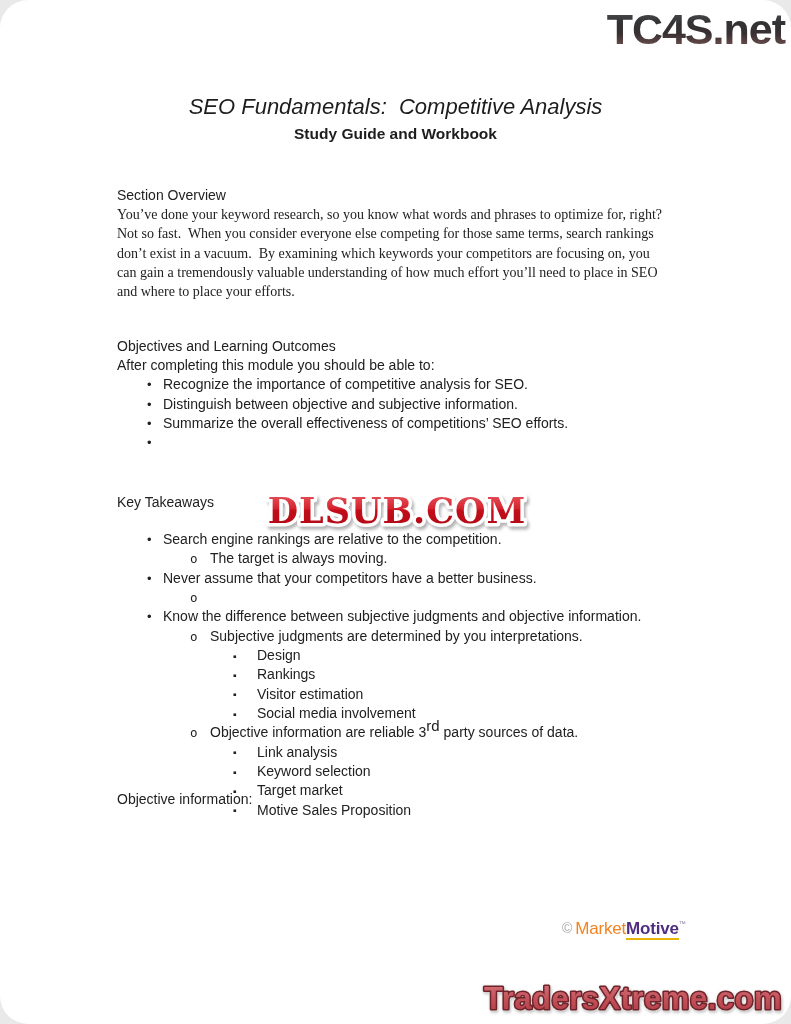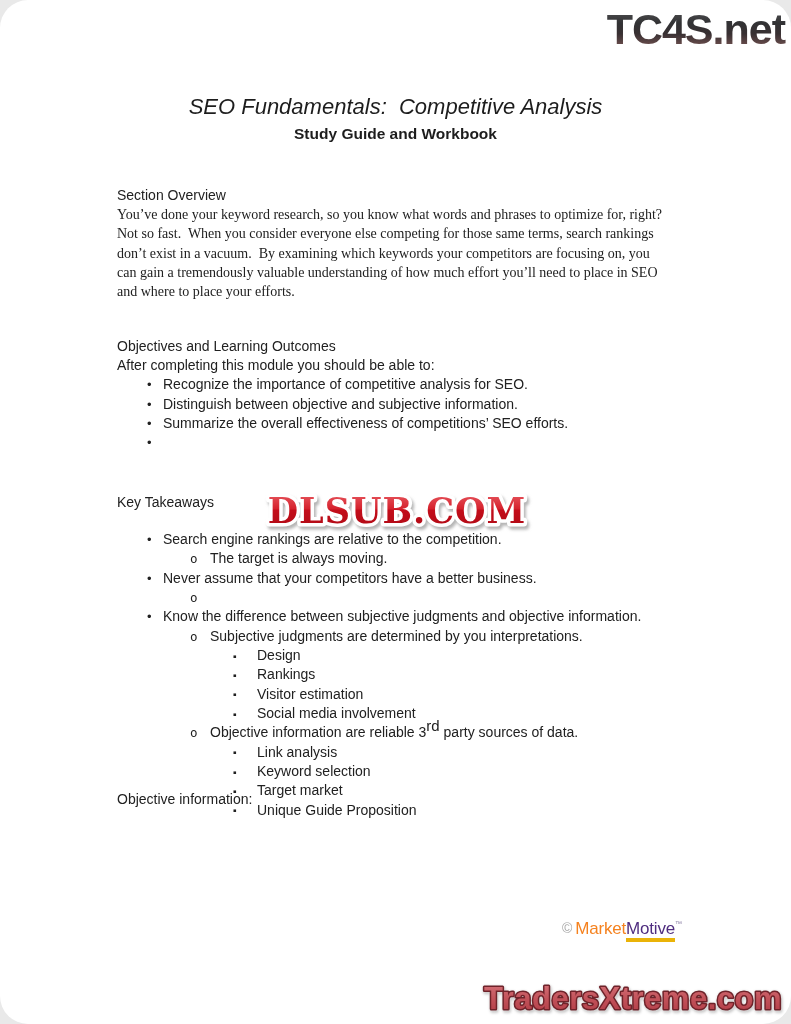--- a/index.html
+++ b/index.html
@@ -39,22 +39,22 @@
   .l2 { padding-left:93px; }
   .l2 .blt { left:73px; font-family:"DejaVu Sans Mono", monospace; font-size:12.5px; }
   .l3 { padding-left:140px; }
   .l3 .blt { left:116px; font-size:10.5px; top:0.5px; }
   sup { font-size:15px; line-height:0; }
 
   
   .mm { position:absolute; left:562px; top:919px; font-size:17px; white-space:nowrap; }
   .mm-c { color:#a9a9a9; font-size:14px; margin-right:3px; vertical-align:1px; }
   .mm-market { color:#f5821f; font-weight:400; letter-spacing:-0.2px; }
-  .mm-motive { color:#4f2d7f; font-weight:400; letter-spacing:-0.2px;
-               border-bottom:4px solid #eab308; padding-bottom:0px; }
+  .mm-motive { color:#4f2d7f; font-weight:700; letter-spacing:-0.2px;
+               border-bottom:2px solid #eab308; padding-bottom:0px; }
   .mm-tm { color:#8b7fa5; font-size:7px; vertical-align:8px; }
 </style>
 </head>
 <body>
 
 <div class="page">
 
   <svg class="tc4s" viewBox="0 0 232 54">
     <defs>
       <linearGradient id="tcgrad" x1="0" y1="0" x2="0" y2="1">
@@ -163,21 +163,21 @@
     <div class="li l3">
       <span class="blt">▪</span>
       <span>Keyword selection</span>
     </div>
     <div class="li l3">
       <span class="blt">▪</span>
       <span>Target market</span>
     </div>
     <div class="li l3">
       <span class="blt">▪</span>
-      <span>Unique Guide Proposition</span>
+      <span>Motive Sales Proposition</span>
     </div>
   </div>
 
   <div class="blk closing">Objective information:</div>
 
   <div class="mm">
     <span class="mm-c">©</span><span class="mm-market">Market</span><span class="mm-motive">Motive</span><span class="mm-tm">™</span>
   </div>
 
   <svg class="traders" viewBox="0 0 322 48">

